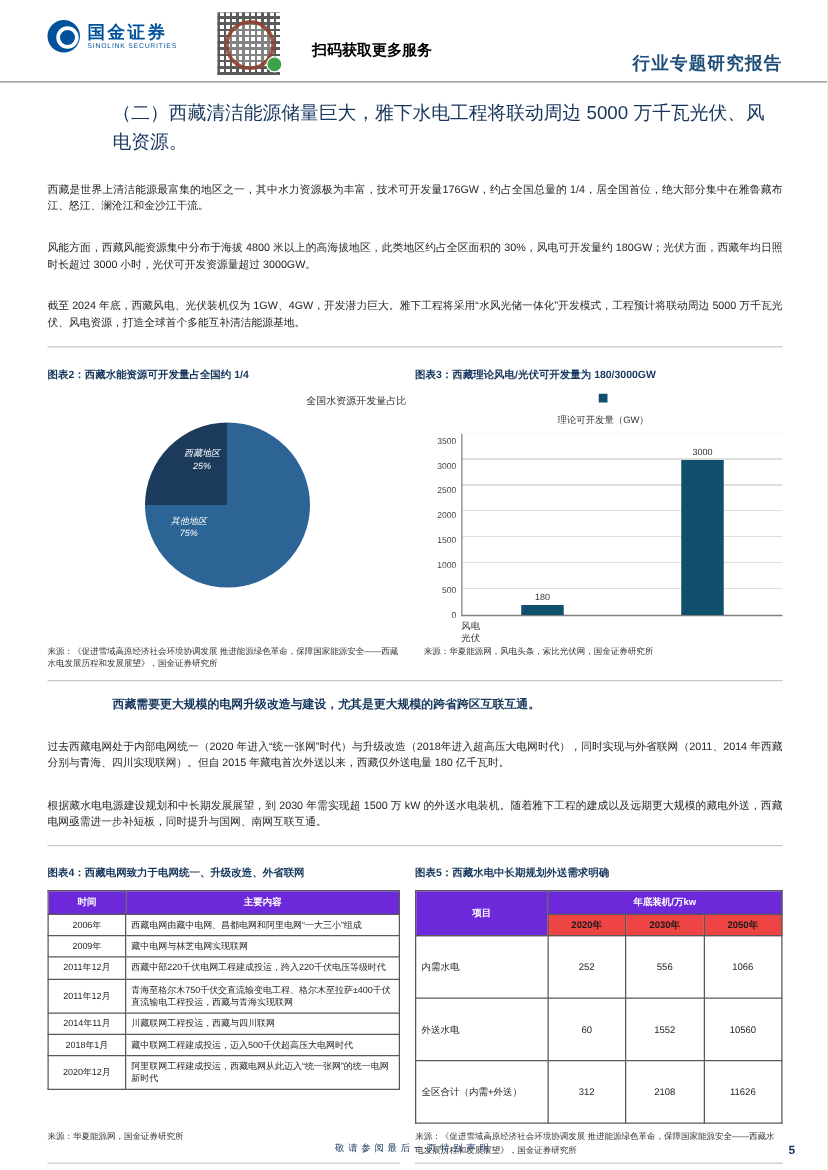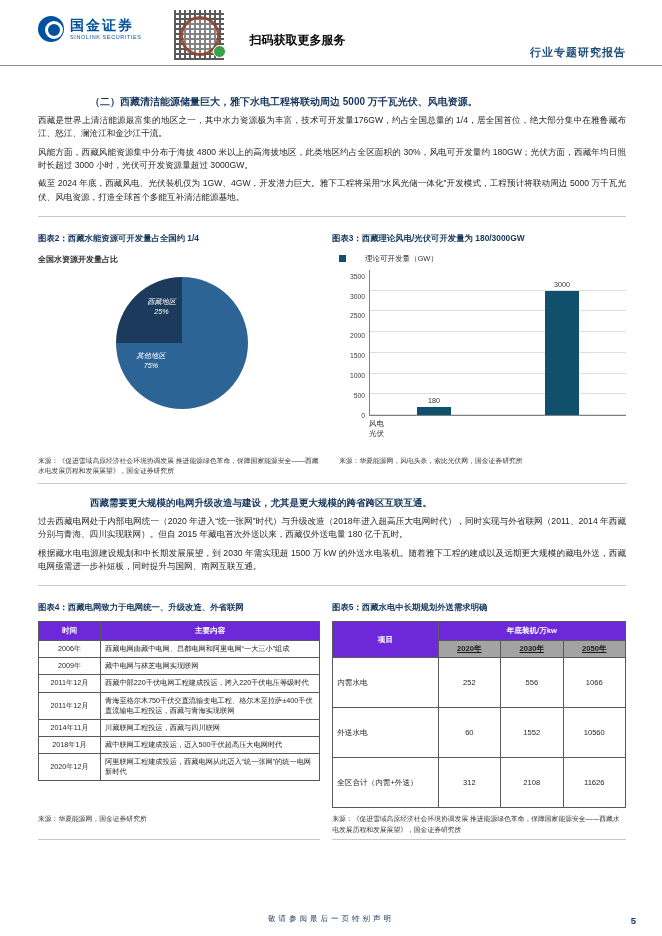--- a/index.html
+++ b/index.html
@@ -13,41 +13,41 @@
   .logo-mark { width:26px; height:26px; border-radius:50%; background:#00529c; position:relative; flex:0 0 auto; }
   .logo-mark::after { content:""; position:absolute; left:7px; top:5px; width:12px; height:12px; border:3px solid #fff; border-radius:50%; }
   .logo-cn { color:#00529c; font-weight:bold; font-size:14px; letter-spacing:2px; line-height:1.1; }
   .logo-en { color:#00529c; font-size:5.5px; letter-spacing:0.6px; }
   .stamp { width:50px; height:50px; margin-left:20px; position:relative; background-color:#fff;
            background-image:repeating-linear-gradient(0deg,#5a5a5a 0 2px,transparent 2px 5px),
                             repeating-linear-gradient(90deg,#5a5a5a 0 2px,transparent 2px 5px); }
   .stamp::before { content:""; position:absolute; left:6px; top:6px; width:34px; height:34px; border:3px solid rgba(140,60,40,.85); border-radius:50%; background:rgba(255,255,255,.25); }
   .stamp::after { content:""; position:absolute; right:-2px; bottom:2px; width:11px; height:11px; background:#3aa34a; border-radius:50%; border:1px solid #fff; }
   .qr-caption { font-size:12px; font-weight:bold; color:#000000; margin-left:14px; margin-top:22px; }
-  .report-type { margin-left:auto; align-self:flex-end; padding-bottom:5px; color:#1f4e79; font-weight:bold; font-size:11px; letter-spacing:1px; }
+  .report-type { margin-left:auto; align-self:flex-end; padding-bottom:5px; color:#1f4e79; font-weight:bold; font-size:14px; letter-spacing:1px; }
 
   
   .main { padding:0 36px 0 38px; }
-  .sec-heading { margin-top:28px; padding-left:52px; color:#17365d; font-weight:bold; font-size:10px; line-height:1.5; }
-  .para { margin-top:5px; font-size:8.6px; line-height:1.55; text-align:justify; color:#262626; }
+  .sec-heading { margin-top:14px; padding-left:52px; color:#17365d; font-weight:normal; font-size:15px; line-height:1.5; }
+  .para { margin-top:20px; font-size:8.6px; line-height:1.55; text-align:justify; color:#262626; }
   .bold-heading { margin-top:12px; padding-left:52px; color:#17365d; font-weight:bold; font-size:9.5px; line-height:1.5; }
 
   .fig-title-row { display:flex; margin-top:12px; padding-top:16px; border-top:1px solid #c8c8c8; }
   .fig-title { width:50%; color:#17365d; font-weight:bold; font-size:8.4px; line-height:1.3; padding-right:6px; }
 
   
   .charts-row { display:flex; gap:14px; margin-top:8px; height:196px; }
   .chart-box { flex:1; position:relative; }
-  .pie-title { text-align:left; font-size:8px; font-weight:bold; color:#333; margin-top:2px; }
+  .pie-title { text-align:right; font-size:8px; font-weight:normal; color:#333; margin-top:2px; }
   .pie { width:132px; height:132px; border-radius:50%; margin:12px auto 0; position:relative; }
   .pie-label { position:absolute; color:#ffffff; font-size:7.2px; text-align:center; line-height:1.4; }
   .pie-label.tibet { left:24%; top:15%; }
   .pie-label.other { left:16%; top:56%; }
 
-  .legend { display:flex; justify-content:flex-start; align-items:center; gap:19px; font-size:7.5px; color:#333; margin-top:2px; }
+  .legend { display:flex; justify-content:flex-start; align-items:center; gap:9px; font-size:7.5px; color:#333; margin-top:2px;flex-direction:column; }
   .legend-swatch { width:7px; height:7px; display:inline-block; }
   .plot { display:flex; height:146px; margin-top:6px; }
   .yaxis { width:30px; display:flex; flex-direction:column; justify-content:space-between; align-items:flex-end; font-size:6.8px; color:#404040; padding-right:4px; }
   .yaxis span { transform:translateY(3px); }
   .plotarea { flex:1; position:relative; border-left:1px solid #808080; border-bottom:1px solid #808080; display:flex; align-items:flex-end; justify-content:space-around;
               background-image:repeating-linear-gradient(to top,#dedede 0 1px,transparent 1px calc(100%/7)); }
   .bar-col { width:38px; height:100%; position:relative; display:flex; align-items:flex-end; justify-content:center; }
   .bar { width:34px; }
   .bar-value { position:absolute; left:0; right:0; text-align:center; font-size:7.2px; color:#333; }
   .xaxis { display:flex; justify-content:flex-end; margin-left:30px; font-size:7.5px; color:#333; margin-top:3px;flex-direction:column; }
@@ -58,21 +58,21 @@
   
   .tables-row { display:flex; gap:12px; margin-top:8px; }
   table { border-collapse:collapse; width:100%; }
   .tbl-left-wrap { width:49%; }
   .tbl-right-wrap { width:51%; }
   th, td { border:1px solid #595959; }
   th { background:#6d28d9; color:#fff; font-size:7.6px; font-weight:bold; padding:4px 2px; text-align:center; }
   .tbl-left td { font-size:7.2px; line-height:1.4; padding:3px 4px; vertical-align:middle; }
   .tbl-left td.time { width:62px; text-align:center; white-space:nowrap; padding:3px 2px; }
   .tbl-right th.proj { width:36%; }
-  .tbl-right .year-row td { font-size:7.6px; font-weight:bold; text-align:center; padding:3px 2px; background:#a3a3a3; color:#1a1a1a;text-decoration:underline; }
+  .tbl-right .year-row td { font-size:7.6px; font-weight:bold; text-align:center; padding:3px 2px; background:#ef4444; color:#1a1a1a; }
   .tbl-right td { font-size:7.6px; text-align:center; vertical-align:middle; }
   .tbl-right .data-row td { height:50px; }
   .tbl-right .data-row td.proj-cell { text-align:left; padding:0 4px; }
 
   .tables-sources { display:flex; gap:12px; margin-top:6px; padding-bottom:6px; }
   .tables-sources .source:first-child { width:49%; border-bottom:1px solid #c8c8c8; padding-bottom:8px; }
   .tables-sources .source:last-child { width:51%; border-bottom:1px solid #c8c8c8; padding-bottom:4px; }
 
   
   .footer-disclaimer { position:absolute; bottom:12px; left:0; right:0; text-align:center; color:#17365d; font-size:7.5px; letter-spacing:3px; }

